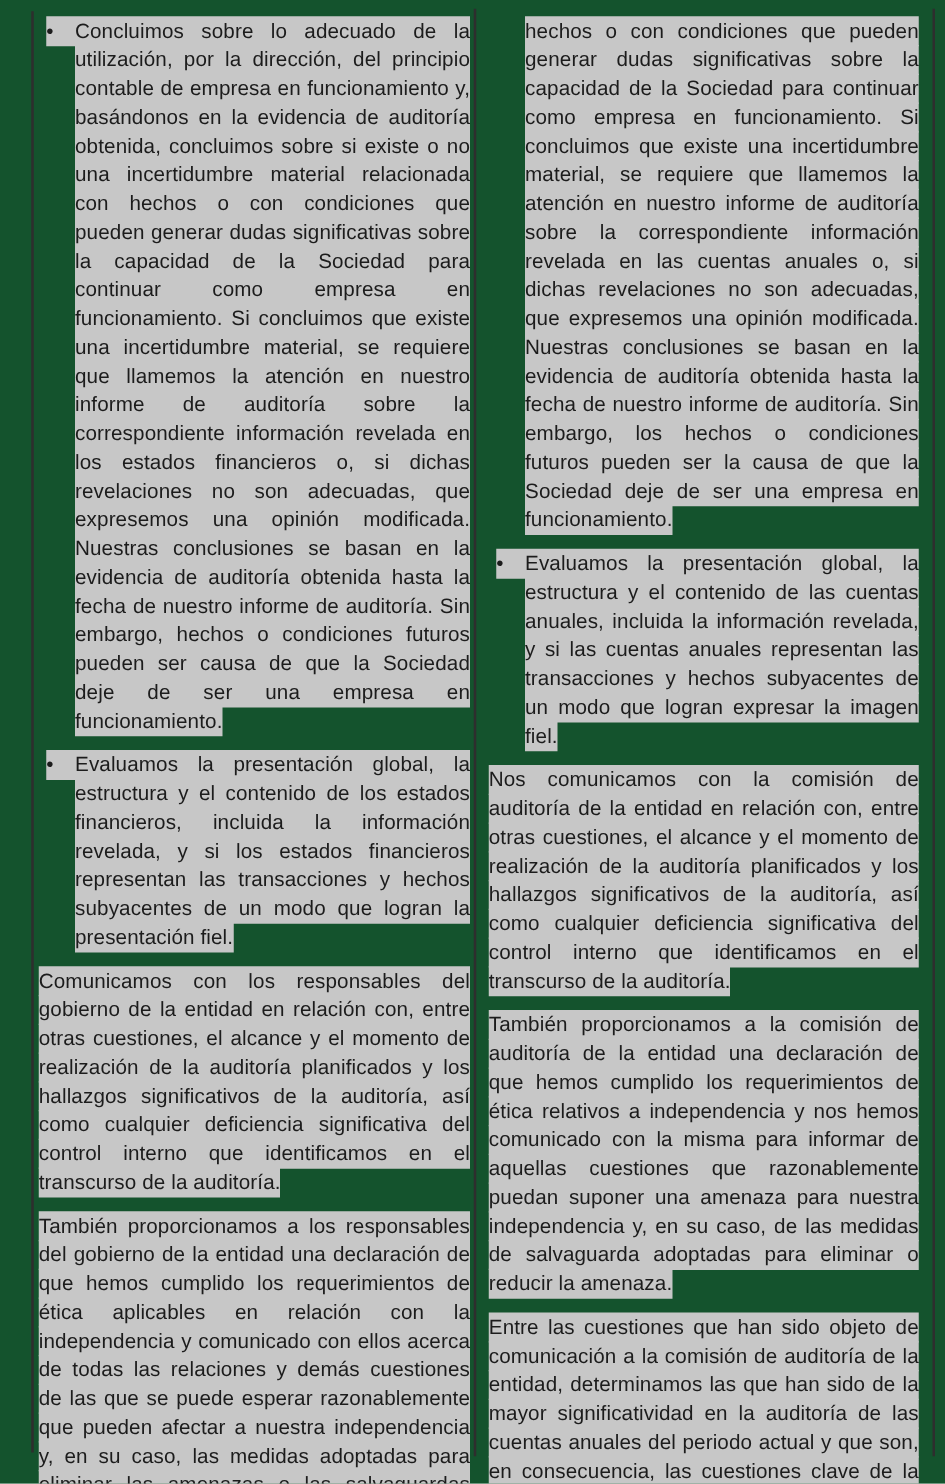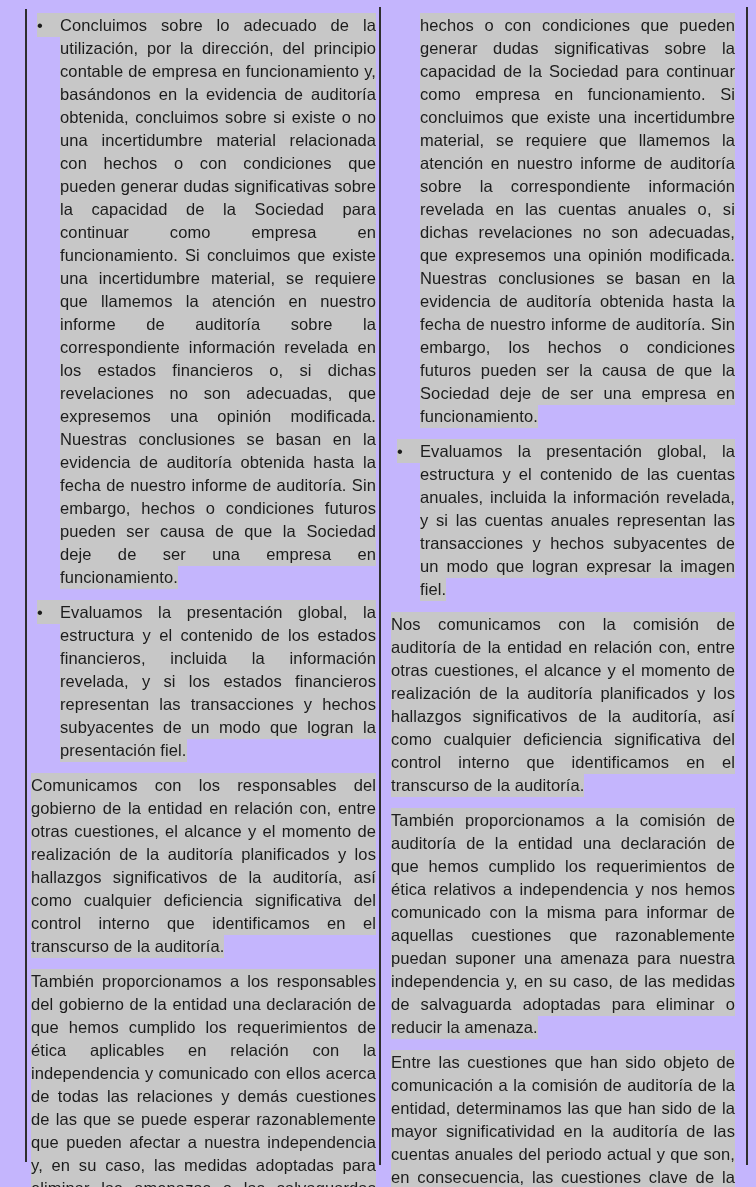--- a/index.html
+++ b/index.html
@@ -4,21 +4,21 @@
 <style>
   html, body {
     margin: 0;
     padding: 0;
     background: #fafafa;
   }
   .page {
     position: relative;
     width: 756px;
     height: 1187px;
-    background: #c4b5fd;
+    background: #14532d;
     overflow: hidden;
     font-family: "Liberation Sans", "DejaVu Sans", sans-serif;
     color: #1c1c1c;
   }
   .vline {
     position: absolute;
     width: 2px;
     background: #2e2e2e;
   }
   .vline-left  { left: 25px;  top: 9px; height: 1153px; }

